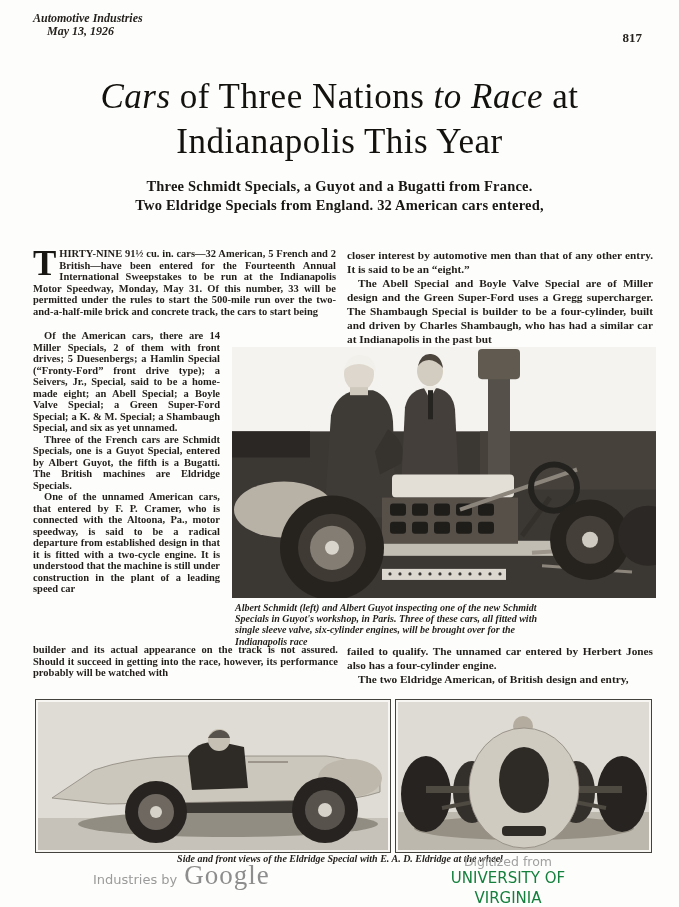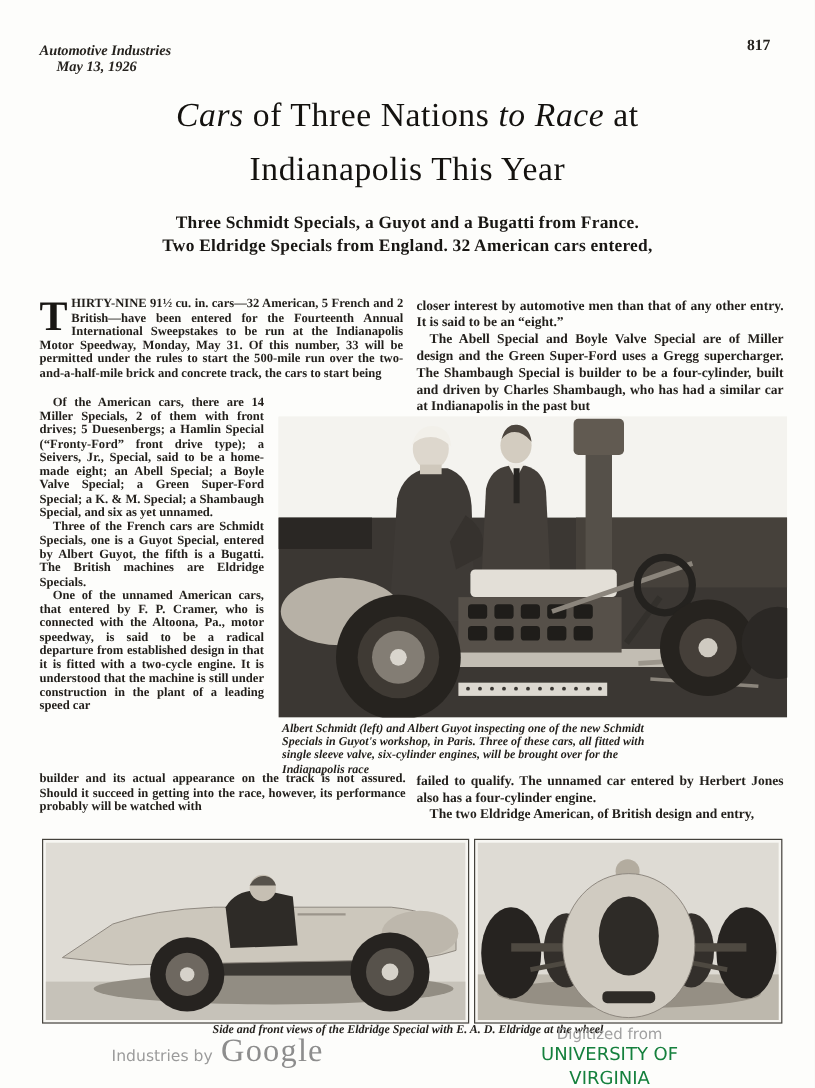--- a/index.html
+++ b/index.html
@@ -3,26 +3,26 @@
 <meta charset="utf-8">
 <style>
   html,body{margin:0;padding:0;}
   body{background:#e9e9e9;}
   .page{
     position:relative;width:679px;height:907px;margin:0 auto;
     background:#fdfdfb;overflow:hidden;
     font-family:"Liberation Serif",serif;color:#211f1c;
   }
   
-  .hdr-left{position:absolute;left:33px;top:36px;font-size:12px;font-weight:bold;font-style:italic;line-height:13px;color:#26231f;}
+  .hdr-left{position:absolute;left:33px;top:12px;font-size:12px;font-weight:bold;font-style:italic;line-height:13px;color:#26231f;}
   .hdr-left .date{padding-left:14px;}
   .hdr-pagenum{position:absolute;right:37px;top:30px;font-size:13px;font-weight:bold;color:#26231f;}
   
   .title{position:absolute;left:0;top:74px;width:100%;text-align:center;
-    font-size:28px;line-height:45px;color:#14120f;letter-spacing:.5px;}
+    font-size:35px;line-height:45px;color:#14120f;letter-spacing:.5px;}
   .t-it{font-style:italic;}
   
   .deck{position:absolute;left:0;top:177px;width:100%;text-align:center;
     font-size:14.5px;font-weight:bold;line-height:18.5px;color:#191714;letter-spacing:.2px;}
   
   .btxt{position:absolute;text-align:justify;font-weight:bold;color:#221f1b;}
   .left-lead{left:33px;top:248px;width:303px;font-size:10.5px;line-height:11.5px;}
   .left-narrow{left:33px;top:330px;width:187px;font-size:10.5px;line-height:11.5px;}
   .left-bottom{left:33px;top:644px;width:305px;font-size:10.5px;line-height:11.5px;}
   .right-top{left:347px;top:248px;width:306px;font-size:11.3px;line-height:14px;}

